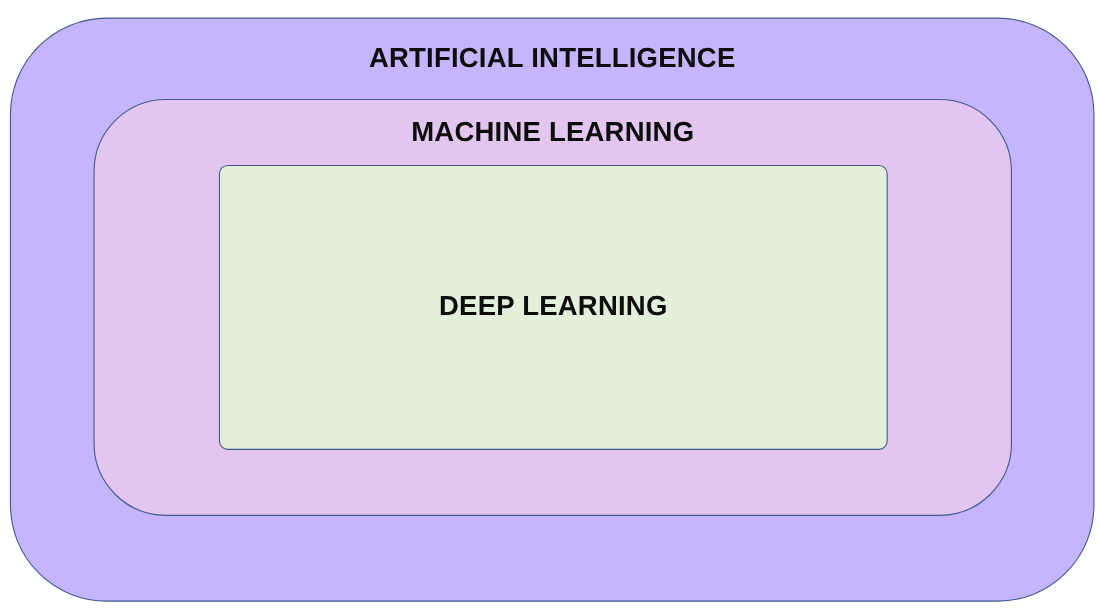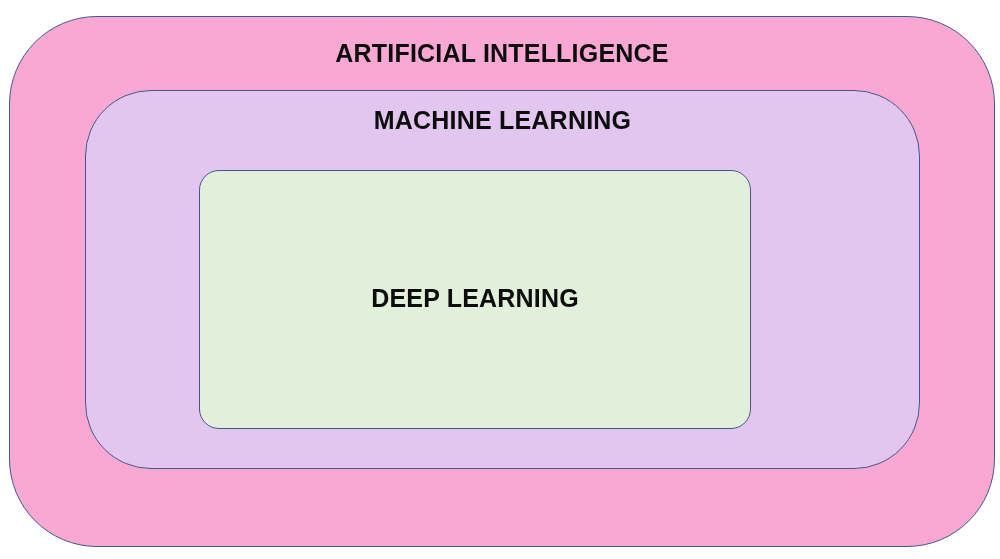--- a/index.html
+++ b/index.html
@@ -1,29 +1,29 @@
 <!DOCTYPE html>
 <html><head>
 <meta charset="utf-8">
 <style>
   html, body { margin: 0; padding: 0; background: #ffffff; }
   body { width: 1000px; height: 559px; position: relative; overflow: hidden; font-family: "Liberation Sans", "DejaVu Sans", sans-serif; }
   .box { position: absolute; box-sizing: border-box; border: 1.5px solid #41598a; }
   #outer { left: 9px; top: 16px; width: 986px; height: 531px; border-radius: 88px; }
   #middle { left: 85px; top: 92px; width: 835px; height: 379px; border-radius: 66px; }
-  #inner { left: 199px; top: 152px; width: 552px; height: 259px; border-radius: 20px; margin-top: 20px; }
+  #inner { left: 199px; top: 152px; width: 608px; height: 259px; border-radius: 8px; }
   .label { position: absolute; left: 0; right: 0; text-align: center; font-weight: bold; font-size: 25px; color: #0d0d0d; letter-spacing: 0.2px; }
   #outer .label { top: 22px; }
   #middle .label { top: 15px; }
   #inner .label { top: 113px; }
 </style>
 </head>
 <body>
 
-<div id="outer" class="box" style="background: #f9a8d4; border-color: rgb(65, 89, 138);">
+<div id="outer" class="box" style="background: #c4b5fd; border-color: rgb(65, 89, 138);">
   <div class="label">ARTIFICIAL INTELLIGENCE</div>
   <div id="middle" class="box" style="left: 75px; top: 73px; background: rgb(226, 198, 239); border-color: rgb(65, 89, 138);">
     <div class="label">MACHINE LEARNING</div>
     <div id="inner" class="box" style="left: 113px; top: 59px; background: rgb(226, 239, 218); border-color: rgb(65, 89, 138);">
       <div class="label">DEEP LEARNING</div>
     </div>
   </div>
 </div>
 
 </body></html>

